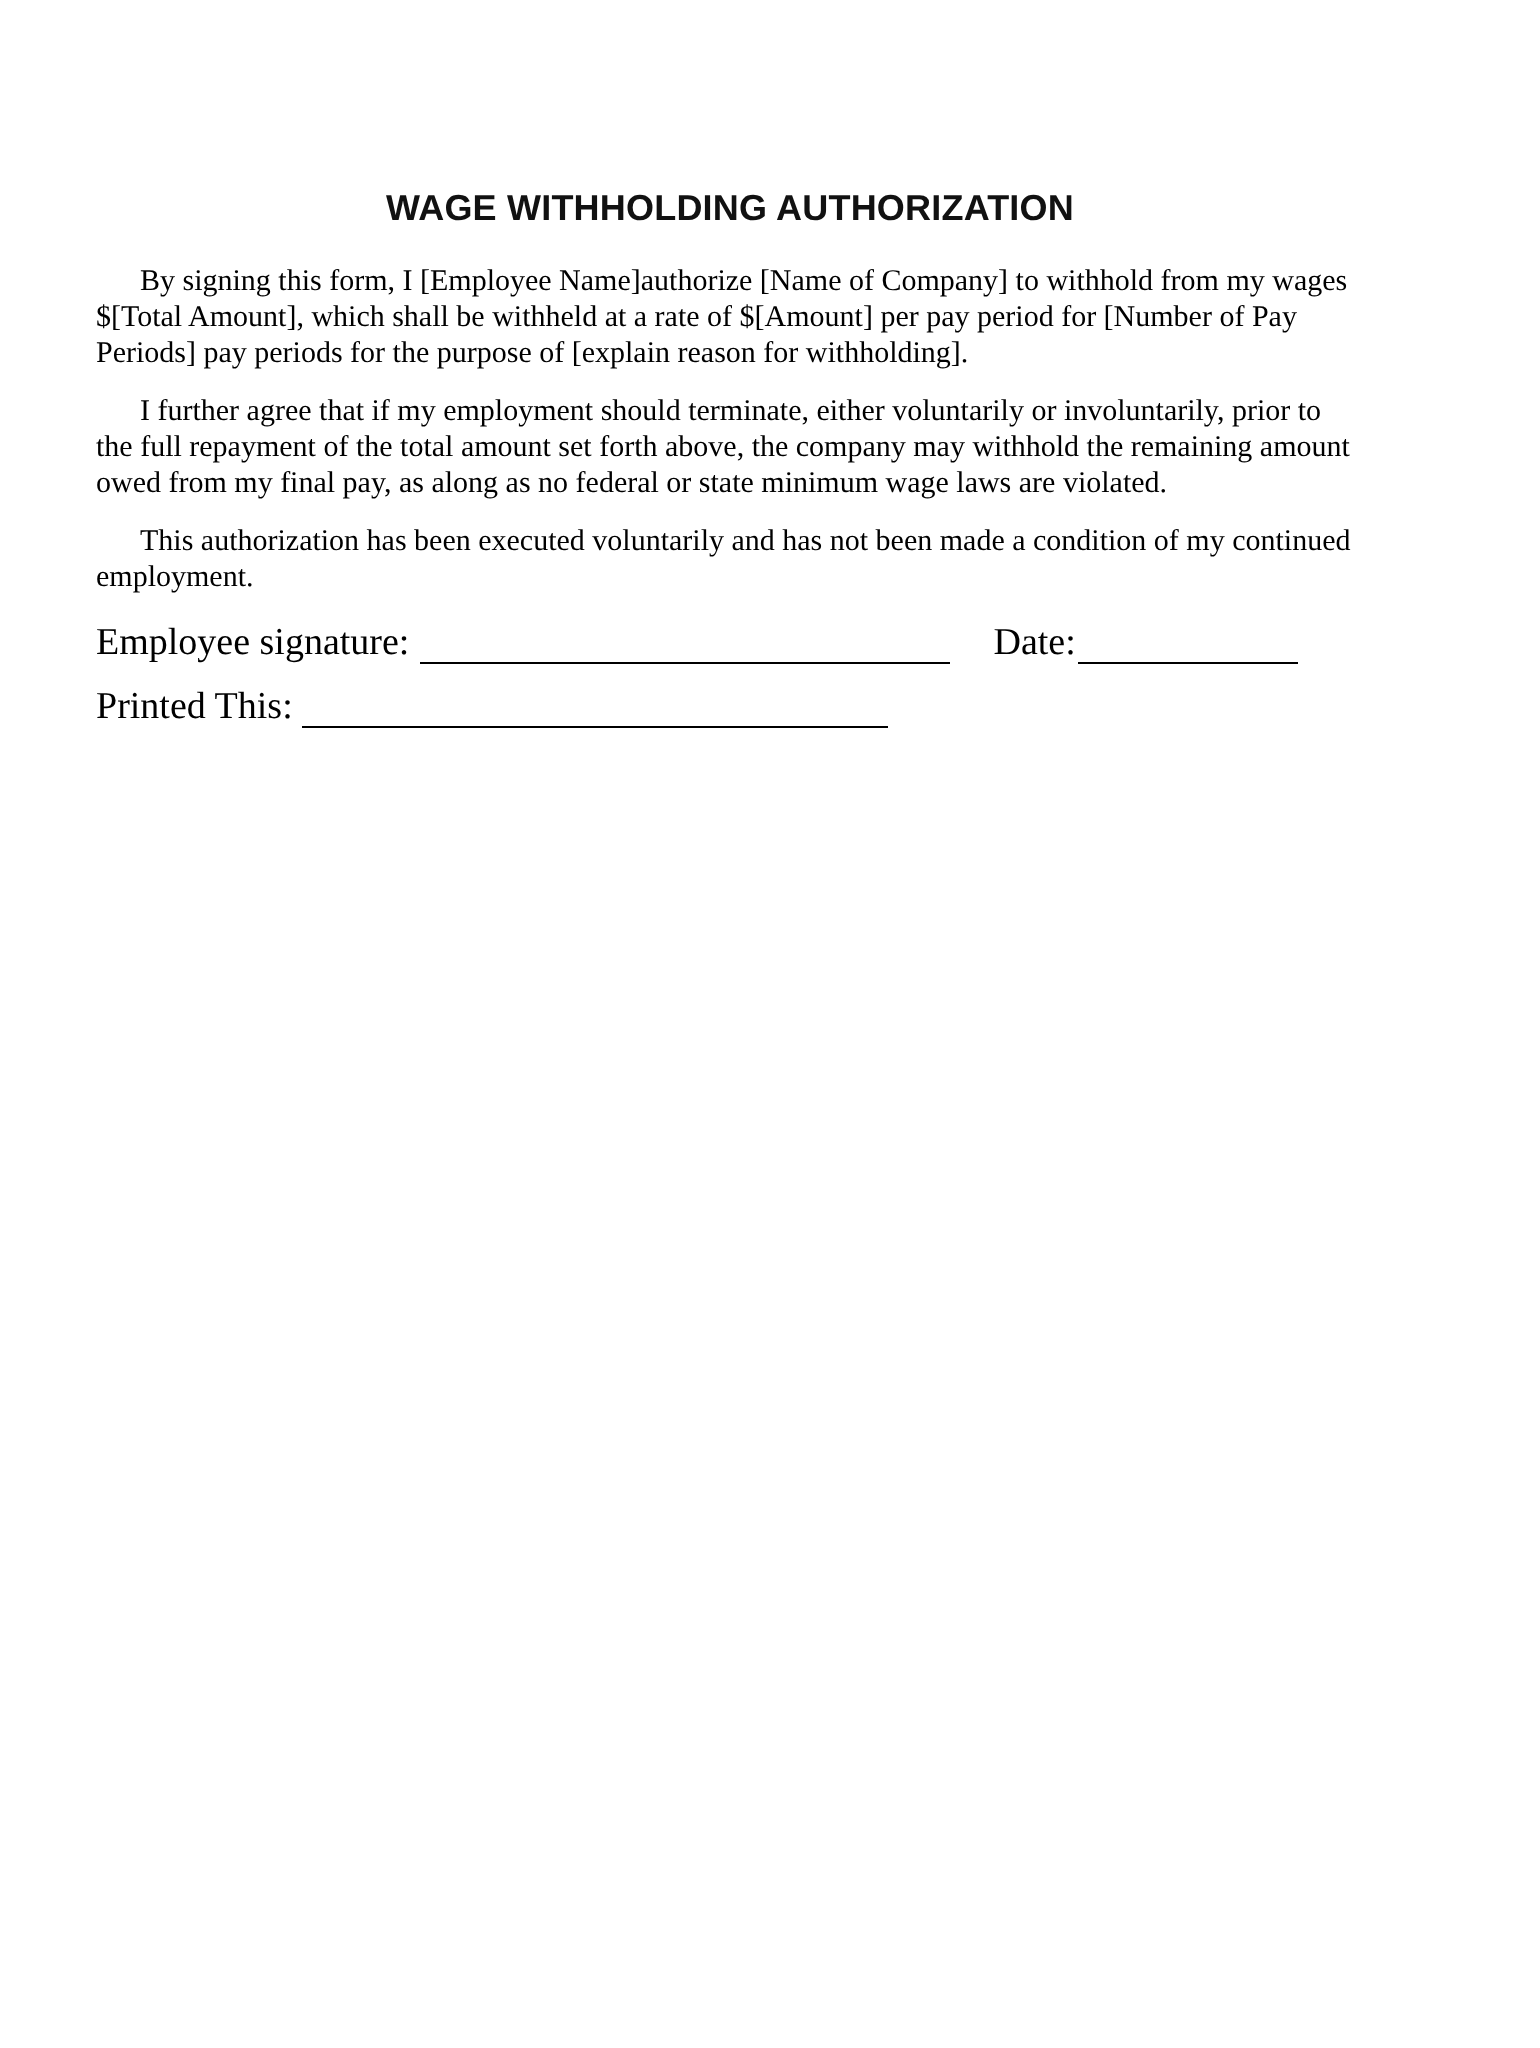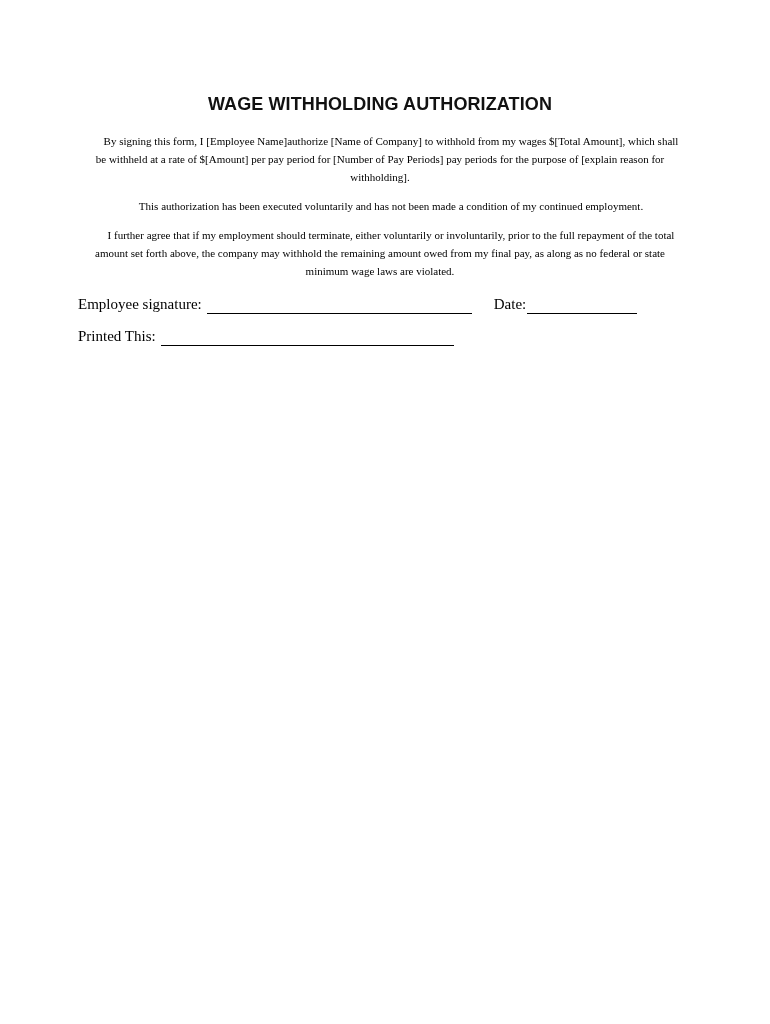--- a/index.html
+++ b/index.html
@@ -6,51 +6,51 @@
     margin: 0;
     padding: 0;
     background: #ffffff;
   }
   .page {
     position: relative;
     width: 770px;
     height: 761px;
     background: #ffffff;
     box-sizing: border-box;
-    padding: 94px 88px 0 78px;
+    padding: 94px 88px 0 48px;
     color: #000000;
     font-family: "Liberation Serif", serif;
     overflow: hidden;
   }
   .doc-title {
     margin: 0;
     font-family: "Liberation Sans", sans-serif;
     font-weight: bold;
     font-size: 18px;
     line-height: 21px;
     text-align: center;
     letter-spacing: 0.1px;
     color: #111111;
   }
   .body-para {
     margin: 11px 0 0 0;
-    font-size: 11px;
+    font-size: 15px;
     line-height: 18px;
     text-indent: 22px;
-    text-align: center;
+    text-align: left;
   }
   .body-para.first {
     margin-top: 17px;
   }
   .sig-block {
     margin-top: 14px;
   }
   .sig-row {
     margin-top: 12px;
-    font-size: 15px;
+    font-size: 19px;
     line-height: 20px;
     white-space: nowrap;
     text-decoration: underline;
   }
   .sig-row.first {
     margin-top: 14px;
   }
   .sig-label {
     display: inline-block;
     vertical-align: bottom;
@@ -72,23 +72,23 @@
 </style>
 </head>
 <body>
 
 <div class="page">
 
   <h1 class="doc-title">WAGE WITHHOLDING AUTHORIZATION</h1>
 
   <p class="body-para first">By signing this form, I [Employee Name]authorize [Name of Company] to withhold from my wages $[Total Amount], which shall be withheld at a rate of $[Amount] per pay period for [Number of Pay Periods] pay periods for the purpose of [explain reason for withholding].</p>
 
+  <p class="body-para">I further agree that if my employment should terminate, either voluntarily or involuntarily, prior to the full repayment of the total amount set forth above, the company may withhold the remaining amount owed from my final pay, as along as no federal or state minimum wage laws are violated.</p>
+
   <p class="body-para">This authorization has been executed voluntarily and has not been made a condition of my continued employment.</p>
-
-  <p class="body-para">I further agree that if my employment should terminate, either voluntarily or involuntarily, prior to the full repayment of the total amount set forth above, the company may withhold the remaining amount owed from my final pay, as along as no federal or state minimum wage laws are violated.</p>
 
   <div class="sig-block">
 
     <div class="sig-row first">
       <span class="sig-label">Employee signature:</span><span class="sig-line w-emp"></span><span class="sig-label date-label">Date:</span><span class="sig-line w-date"></span>
     </div>
 
     <div class="sig-row">
       <span class="sig-label">Printed This:</span><span class="sig-line w-printed"></span>
     </div>

